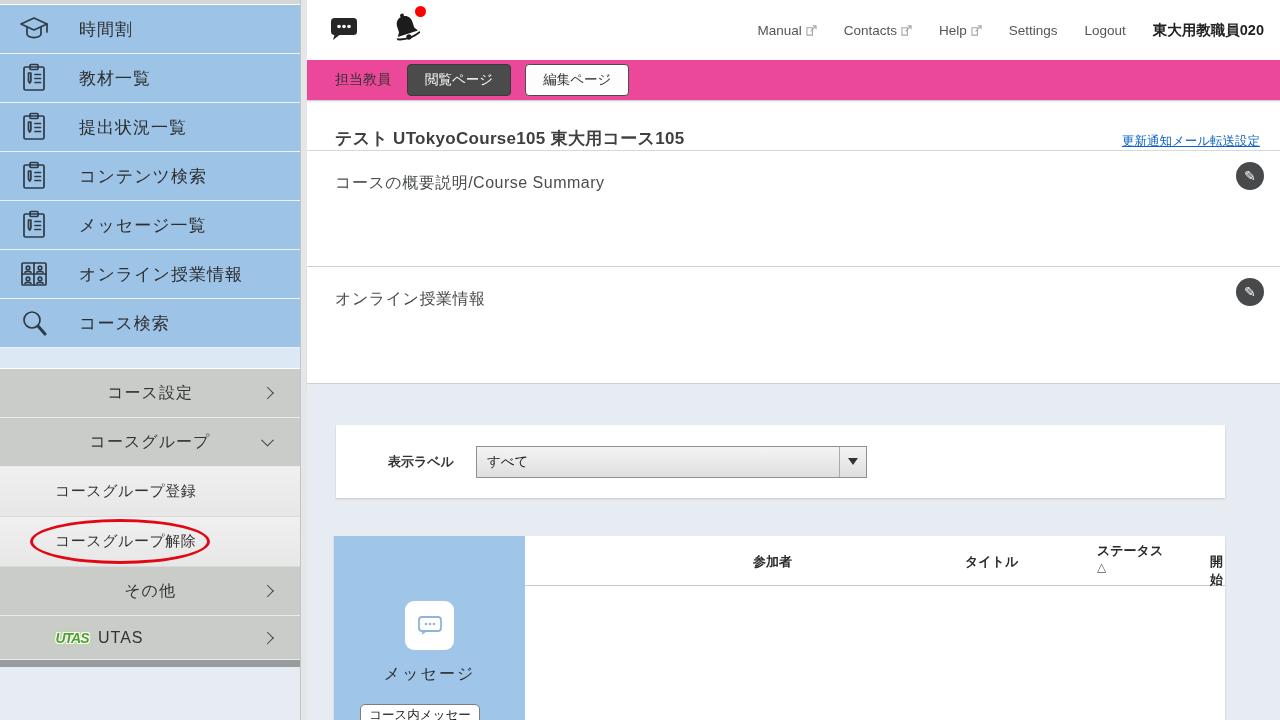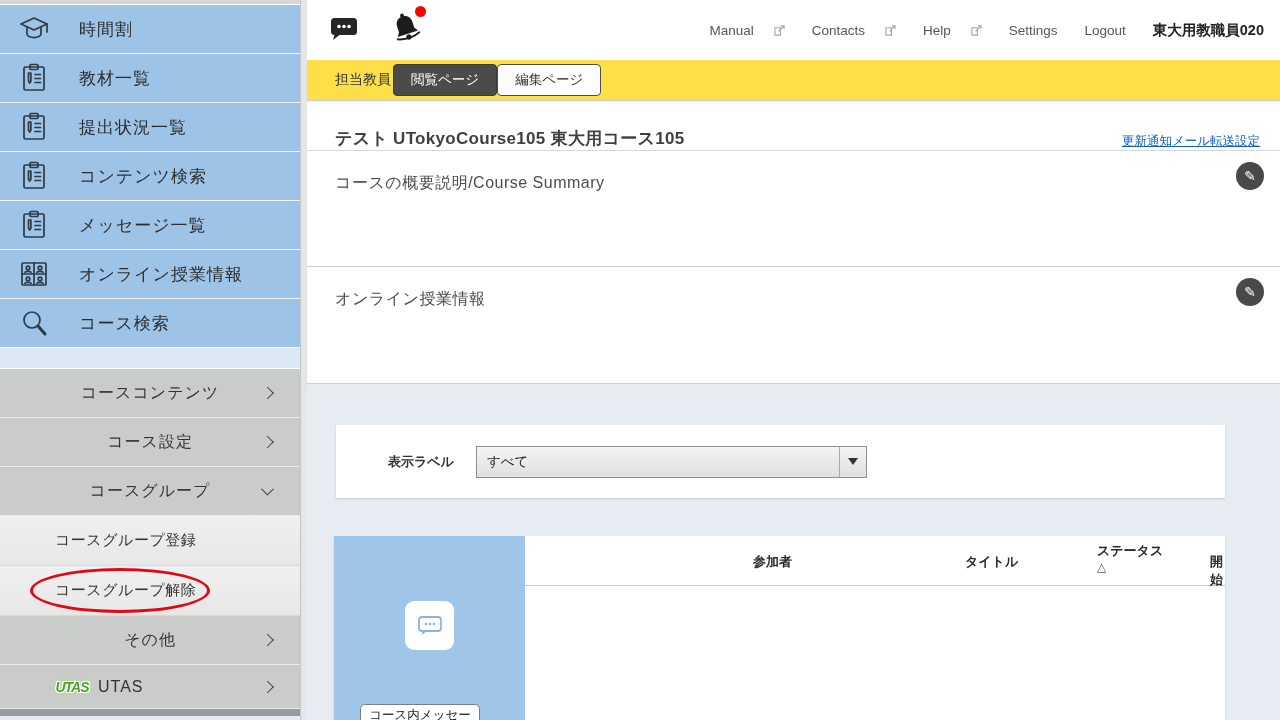--- a/index.html
+++ b/index.html
@@ -41,26 +41,26 @@
     background:#e4e6e8; border-left:1px solid #c2c5c8; }
 
   
   .main { position:absolute; left:307px; top:0; width:973px; height:720px; }
 
   .topbar { position:relative; height:60px; background:#fff; }
   .tb-icons { position:absolute; left:22px; top:0; height:60px; display:flex; align-items:center; gap:30px; }
   .tb-iconbtn { position:relative; cursor:pointer; }
   .red-dot { position:absolute; right:-3px; top:-4px; width:11px; height:11px; background:#f00; border-radius:50%; }
   .tb-links { position:absolute; right:16px; top:0; height:60px; display:flex; align-items:center; gap:27px; }
-  .tb-link { font-size:13.5px; color:#555; cursor:pointer; display:flex; align-items:center; gap:20px;justify-content:space-between; }
+  .tb-link { font-size:13.5px; color:#555; cursor:pointer; display:flex; align-items:center; gap:4px;justify-content:space-between; }
   .ext-ic { width:11px; height:11px; opacity:.65; }
   .tb-user { font-size:14.5px; font-weight:bold; color:#222; }
 
-  .tabbar { position:relative; height:41px; background:#fde047; border-bottom:1px solid #ccd0d3;
-    box-shadow:0 1px 2px rgba(0,0,0,.08); display:flex; align-items:center; padding-left:28px; }
+  .tabbar { position:relative; height:41px; background:#ec4899; border-bottom:1px solid #ccd0d3;
+    box-shadow:0 1px 2px rgba(0,0,0,.08); display:flex; align-items:center; padding-left:28px; gap:14px; }
   .role-label { font-size:14px; color:#333; margin-right:2px; }
   .tab-btn { font-size:13.5px; padding:6px 17px; border-radius:4px; cursor:pointer; }
   .tab-btn.active { background:#4b4b4b; color:#fff; border:1px solid #3a3a3a; }
   .tab-btn.inactive { background:#fdfdfd; color:#333; border:1.5px solid #4d4d4d; }
 
   .titlebar { height:50px; background:#fff; border-bottom:1px solid #d8d8d8;
     display:flex; align-items:flex-end; justify-content:space-between; padding:0 20px 0 28px; }
   .page-title { font-size:17px; font-weight:bold; color:#3d3f41; letter-spacing:.3px; }
   .mail-link { font-size:12.5px; color:#0e63c5; text-decoration:underline; cursor:pointer; }
 
@@ -192,24 +192,20 @@
       <svg class="line-ic" width="30" height="30" viewBox="0 0 30 30">
         <circle cx="13" cy="12" r="8"></circle>
         <path d="M19 18 L26 26" stroke-width="3"></path>
       </svg>
     </span>
     <span class="lbl">コース検索</span>
   </div>
 
   <div class="sb-bluecap"></div>
 
-  <div class="sb-group">
-    <span class="lbl">コースコンテンツ</span>
-    <span class="chev right"></span>
-  </div>
 
   <div class="sb-group">
     <span class="lbl">コース設定</span>
     <span class="chev right"></span>
   </div>
 
   <div class="sb-group">
     <span class="lbl">コースグループ</span>
     <span class="chev down"></span>
   </div>
@@ -335,20 +331,21 @@
       <div class="cat-cell">
         <div class="cat-iconbox">
           <svg width="28" height="26" viewBox="0 0 28 26">
             <rect x="3" y="4" width="22" height="14" rx="3" fill="none" stroke="#8fb4da" stroke-width="1.8"></rect>
             <path d="M7 17 L5.5 22 L12 17.5 Z" fill="#8fb4da"></path>
             <circle cx="10" cy="11" r="1.3" fill="#8fb4da"></circle>
             <circle cx="14" cy="11" r="1.3" fill="#8fb4da"></circle>
             <circle cx="18" cy="11" r="1.3" fill="#8fb4da"></circle>
           </svg>
         </div>
+        <div class="cat-label">メッセージ</div>
         <div class="cat-btn">コース内メッセージ</div>
       </div>
 
       <div class="thead">
         <span class="th" style="left:228px; top:17px;">
           <span>参加者</span>
           <span class="sort"></span>
         </span>
         <span class="th" style="left:440px; top:17px;">
           <span>タイトル</span>

